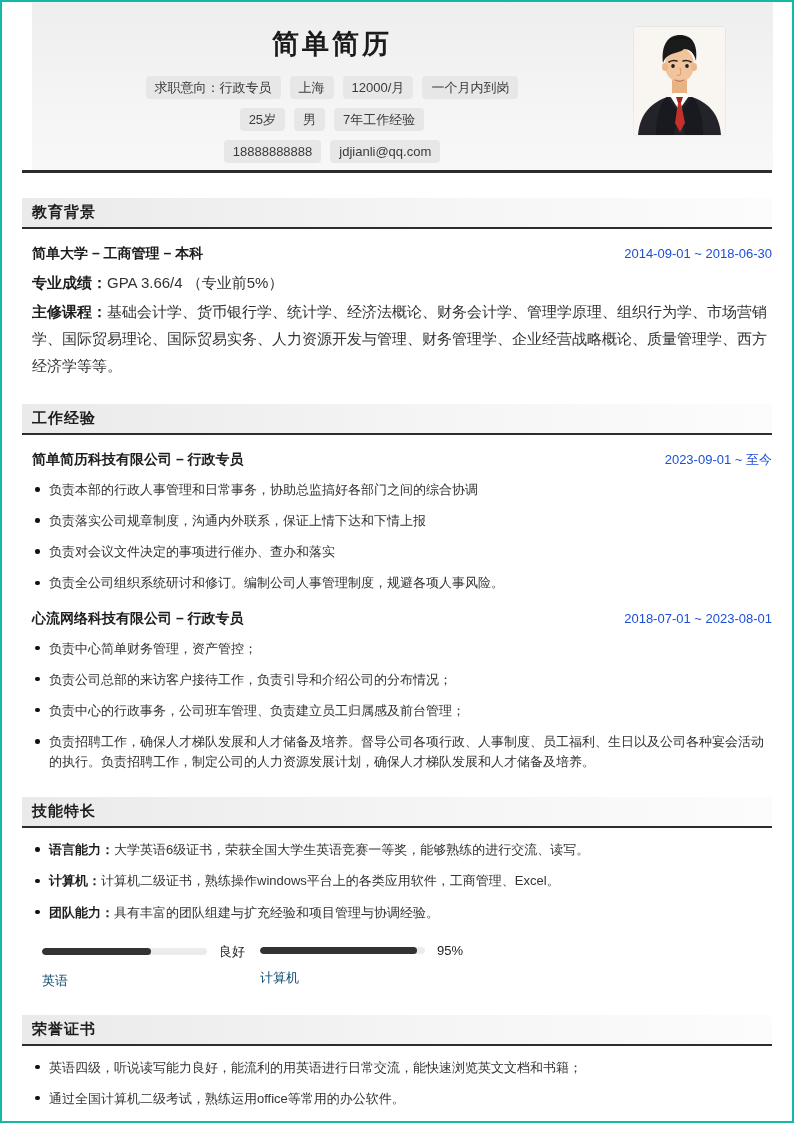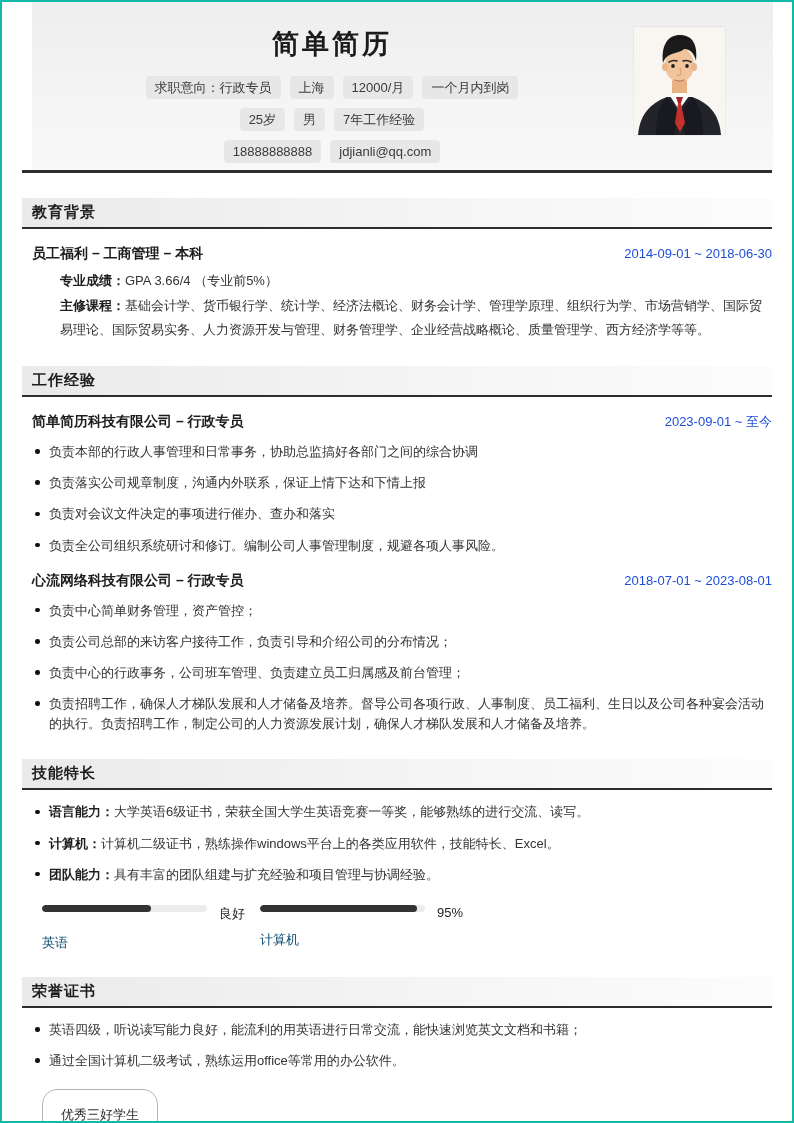--- a/index.html
+++ b/index.html
@@ -42,37 +42,37 @@
     background:linear-gradient(90deg,#eaeaea 0%,#f5f5f5 55%,#fcfcfc 100%);
     border-bottom:2.5px solid #2d2d2d;
   }
   .sec-body { padding:0 0 0 10px; }
   .entry-head {
     display:flex; justify-content:space-between; align-items:baseline;
     margin-top:16px;
   }
   .entry-title { font-size:14px; font-weight:bold; color:#1d1d1d; }
   .entry-date { font-size:13px; color:#1d4ed8; }
-  .kv { font-size:13px; line-height:1.8; margin-top:6px; color:#333;margin-left:28px; }
+  .kv { font-size:15px; line-height:1.8; margin-top:6px; color:#333; }
   .kv-label { font-weight:bold; color:#1d1d1d; }
   
   ul.bullets { list-style:none; margin-top:6px; }
   ul.bullets li {
     position:relative; padding-left:17px; font-size:13px; line-height:1.55;
     margin-top:11px; color:#333;
   }
   ul.bullets li::before {
     content:""; position:absolute; left:3px; top:0.55em;
     width:4.5px; height:4.5px; border-radius:50%; background:#111;
   }
   ul.bullets .b-label { font-weight:bold; color:#1d1d1d; }
   
   .bars { display:flex; margin-top:20px; padding-left:10px; }
   .bar-group { width:218px; }
-  .bar-row { display:flex; }
+  .bar-row { display:flex; align-items:center; }
   .bar-track {
     width:165px; height:7px; background:#ececec; border-radius:4px;
     overflow:hidden; flex:none;
   }
   .bar-fill { height:100%; background:#333; border-radius:4px; }
   .bar-level { font-size:13px; color:#1d1d1d; margin-left:12px; white-space:nowrap; }
   .bar-name { font-size:13px; color:#0c4a6e; margin-top:11px; }
   
   .tag-row { margin-top:18px; padding-left:10px; }
   .tag {
@@ -138,21 +138,21 @@
       </svg>
     </div>
   </header>
 
   <div class="top-rule"></div>
 
   <section class="section">
     <div class="sec-title">教育背景</div>
     <div class="sec-body">
       <div class="entry-head">
-        <span class="entry-title">员工福利 – 工商管理 – 本科</span>
+        <span class="entry-title">简单大学 – 工商管理 – 本科</span>
         <span class="entry-date">2014-09-01 ~ 2018-06-30</span>
       </div>
       <p class="kv">
         <span class="kv-label">专业成绩：</span><span>GPA 3.66/4 （专业前5%）</span>
       </p>
       <p class="kv" style="margin-top:2px;">
         <span class="kv-label">主修课程：</span><span>基础会计学、货币银行学、统计学、经济法概论、财务会计学、管理学原理、组织行为学、市场营销学、国际贸易理论、国际贸易实务、人力资源开发与管理、财务管理学、企业经营战略概论、质量管理学、西方经济学等等。</span>
       </p>
     </div>
   </section>
@@ -185,21 +185,21 @@
         </ul>
       </div>
     </div>
   </section>
 
   <section class="section">
     <div class="sec-title">技能特长</div>
     <div class="sec-body">
       <ul class="bullets" style="margin-top:12px;">
         <li><span class="b-label">语言能力：</span><span>大学英语6级证书，荣获全国大学生英语竞赛一等奖，能够熟练的进行交流、读写。</span></li>
-        <li><span class="b-label">计算机：</span><span>计算机二级证书，熟练操作windows平台上的各类应用软件，技能特长、Excel。</span></li>
+        <li><span class="b-label">计算机：</span><span>计算机二级证书，熟练操作windows平台上的各类应用软件，工商管理、Excel。</span></li>
         <li><span class="b-label">团队能力：</span><span>具有丰富的团队组建与扩充经验和项目管理与协调经验。</span></li>
       </ul>
       <div class="bars">
         <div class="bar-group">
           <div class="bar-row">
             <div class="bar-track">
               <div class="bar-fill" style="width: 66%;"></div>
             </div>
             <span class="bar-level">良好</span>
           </div>

